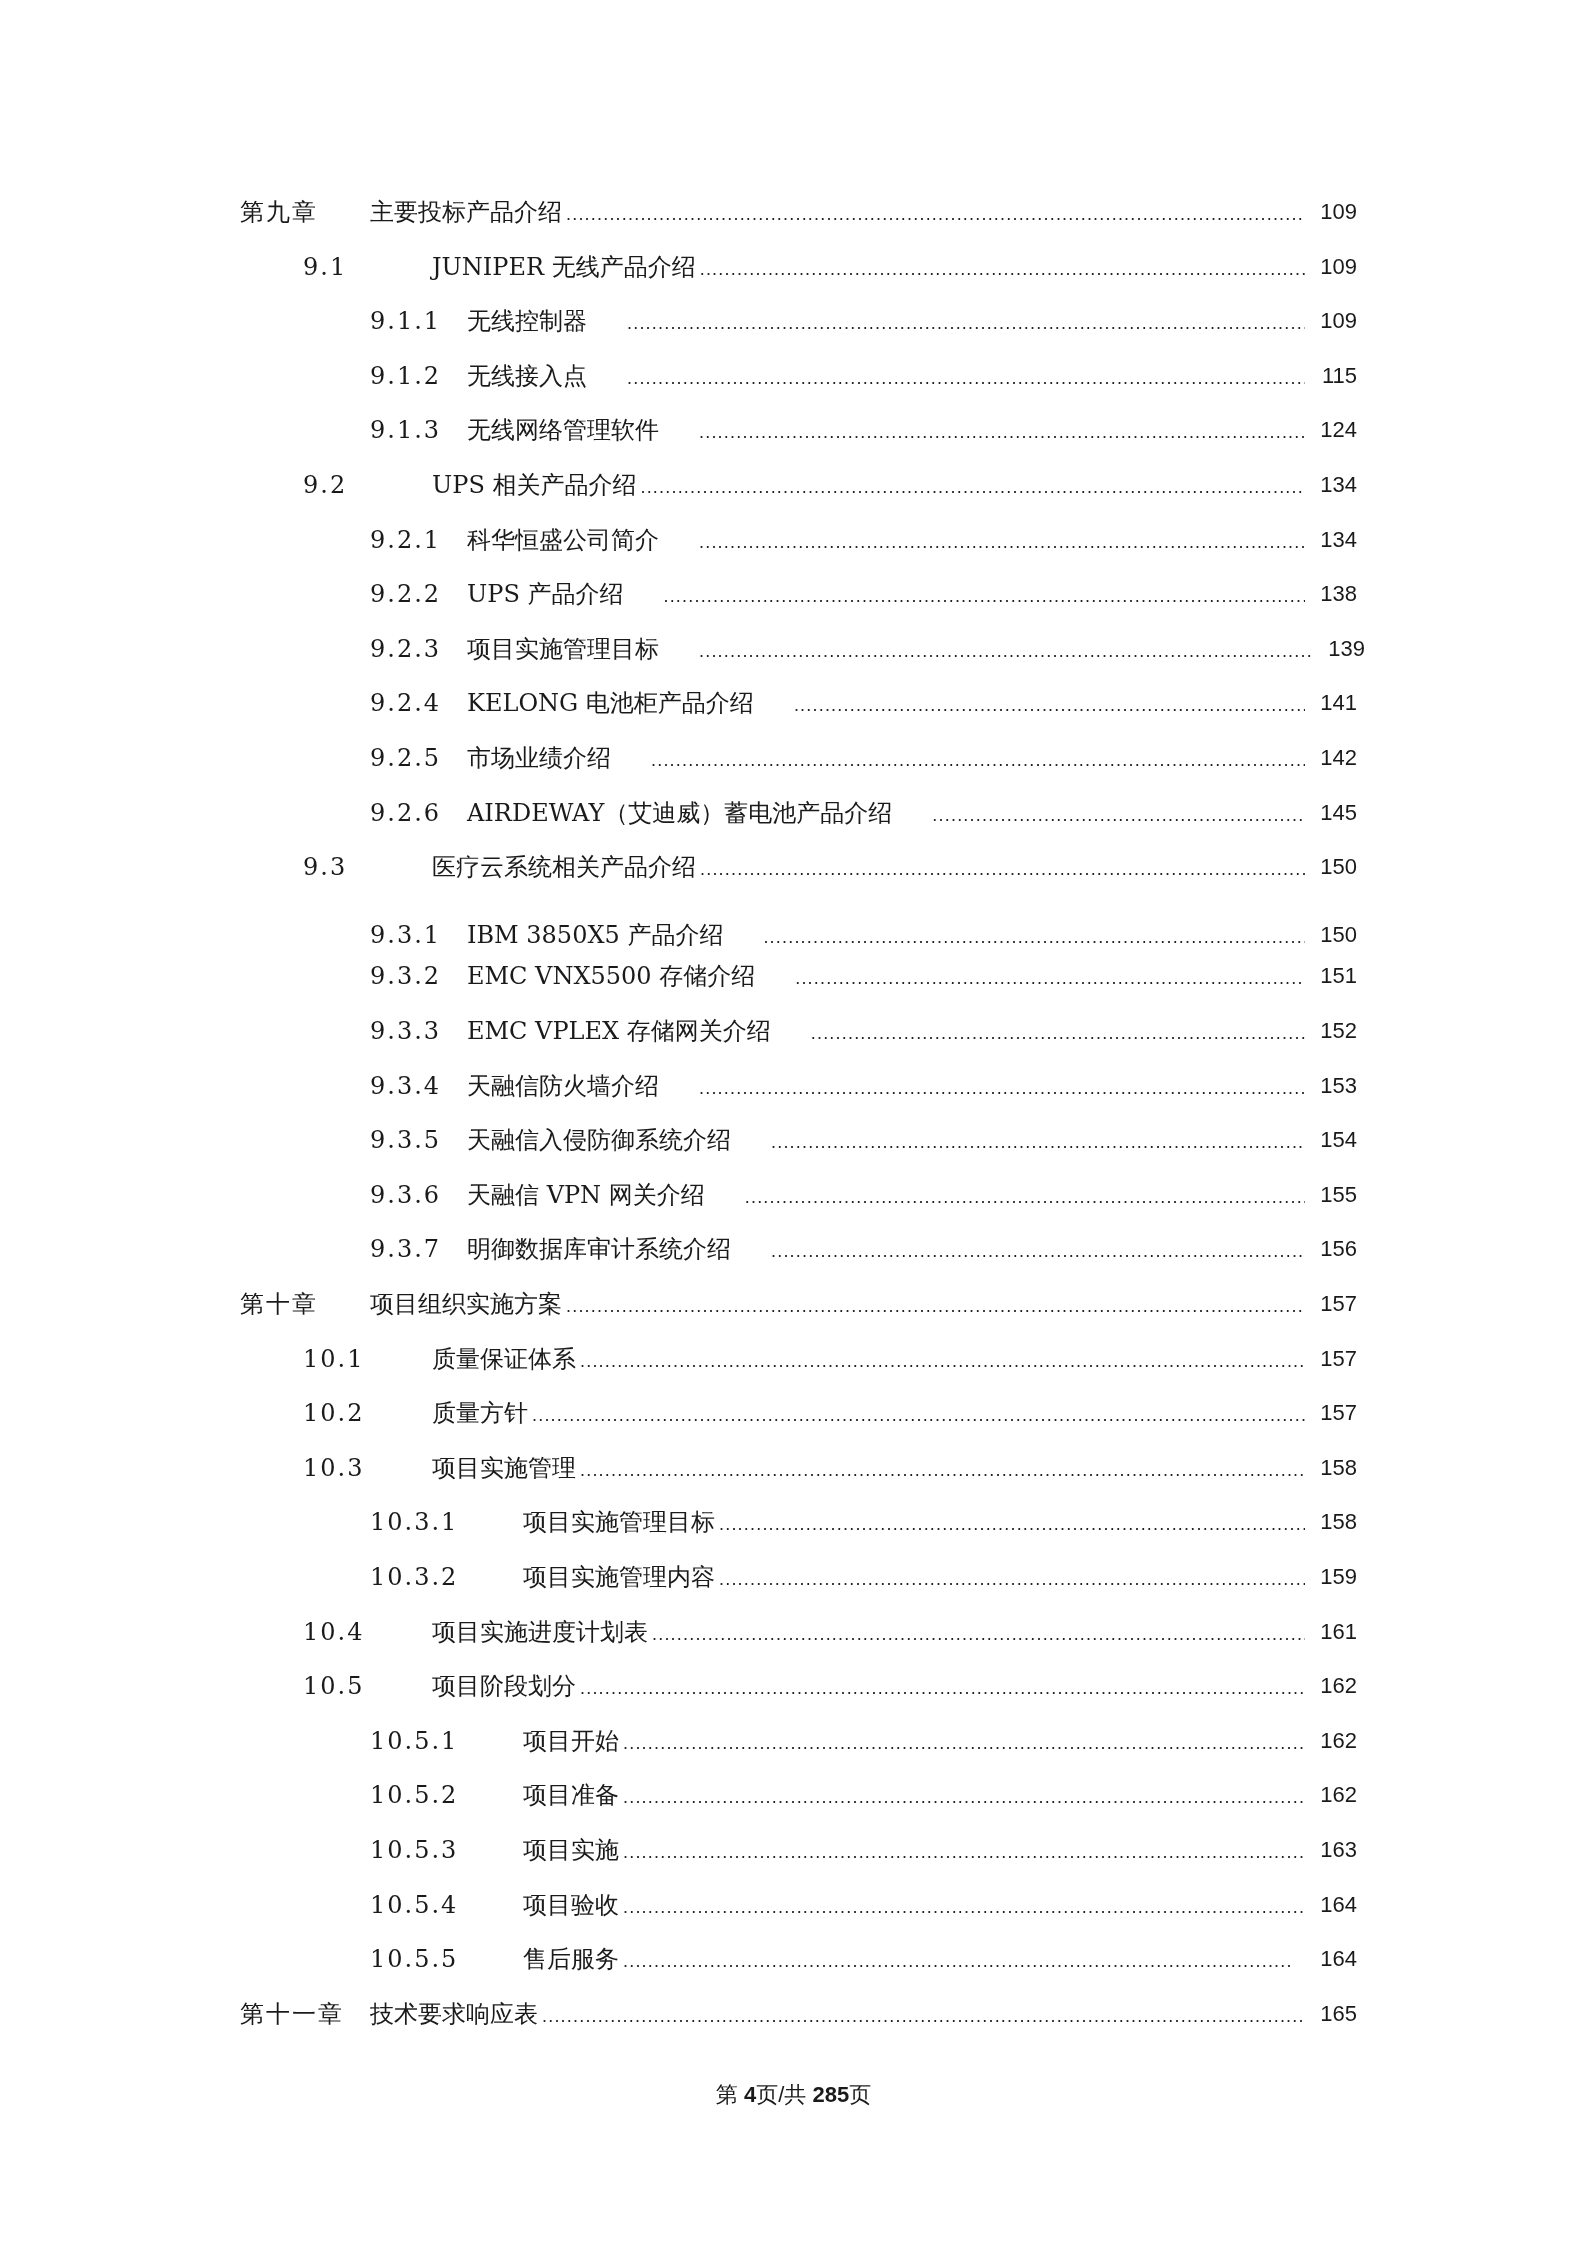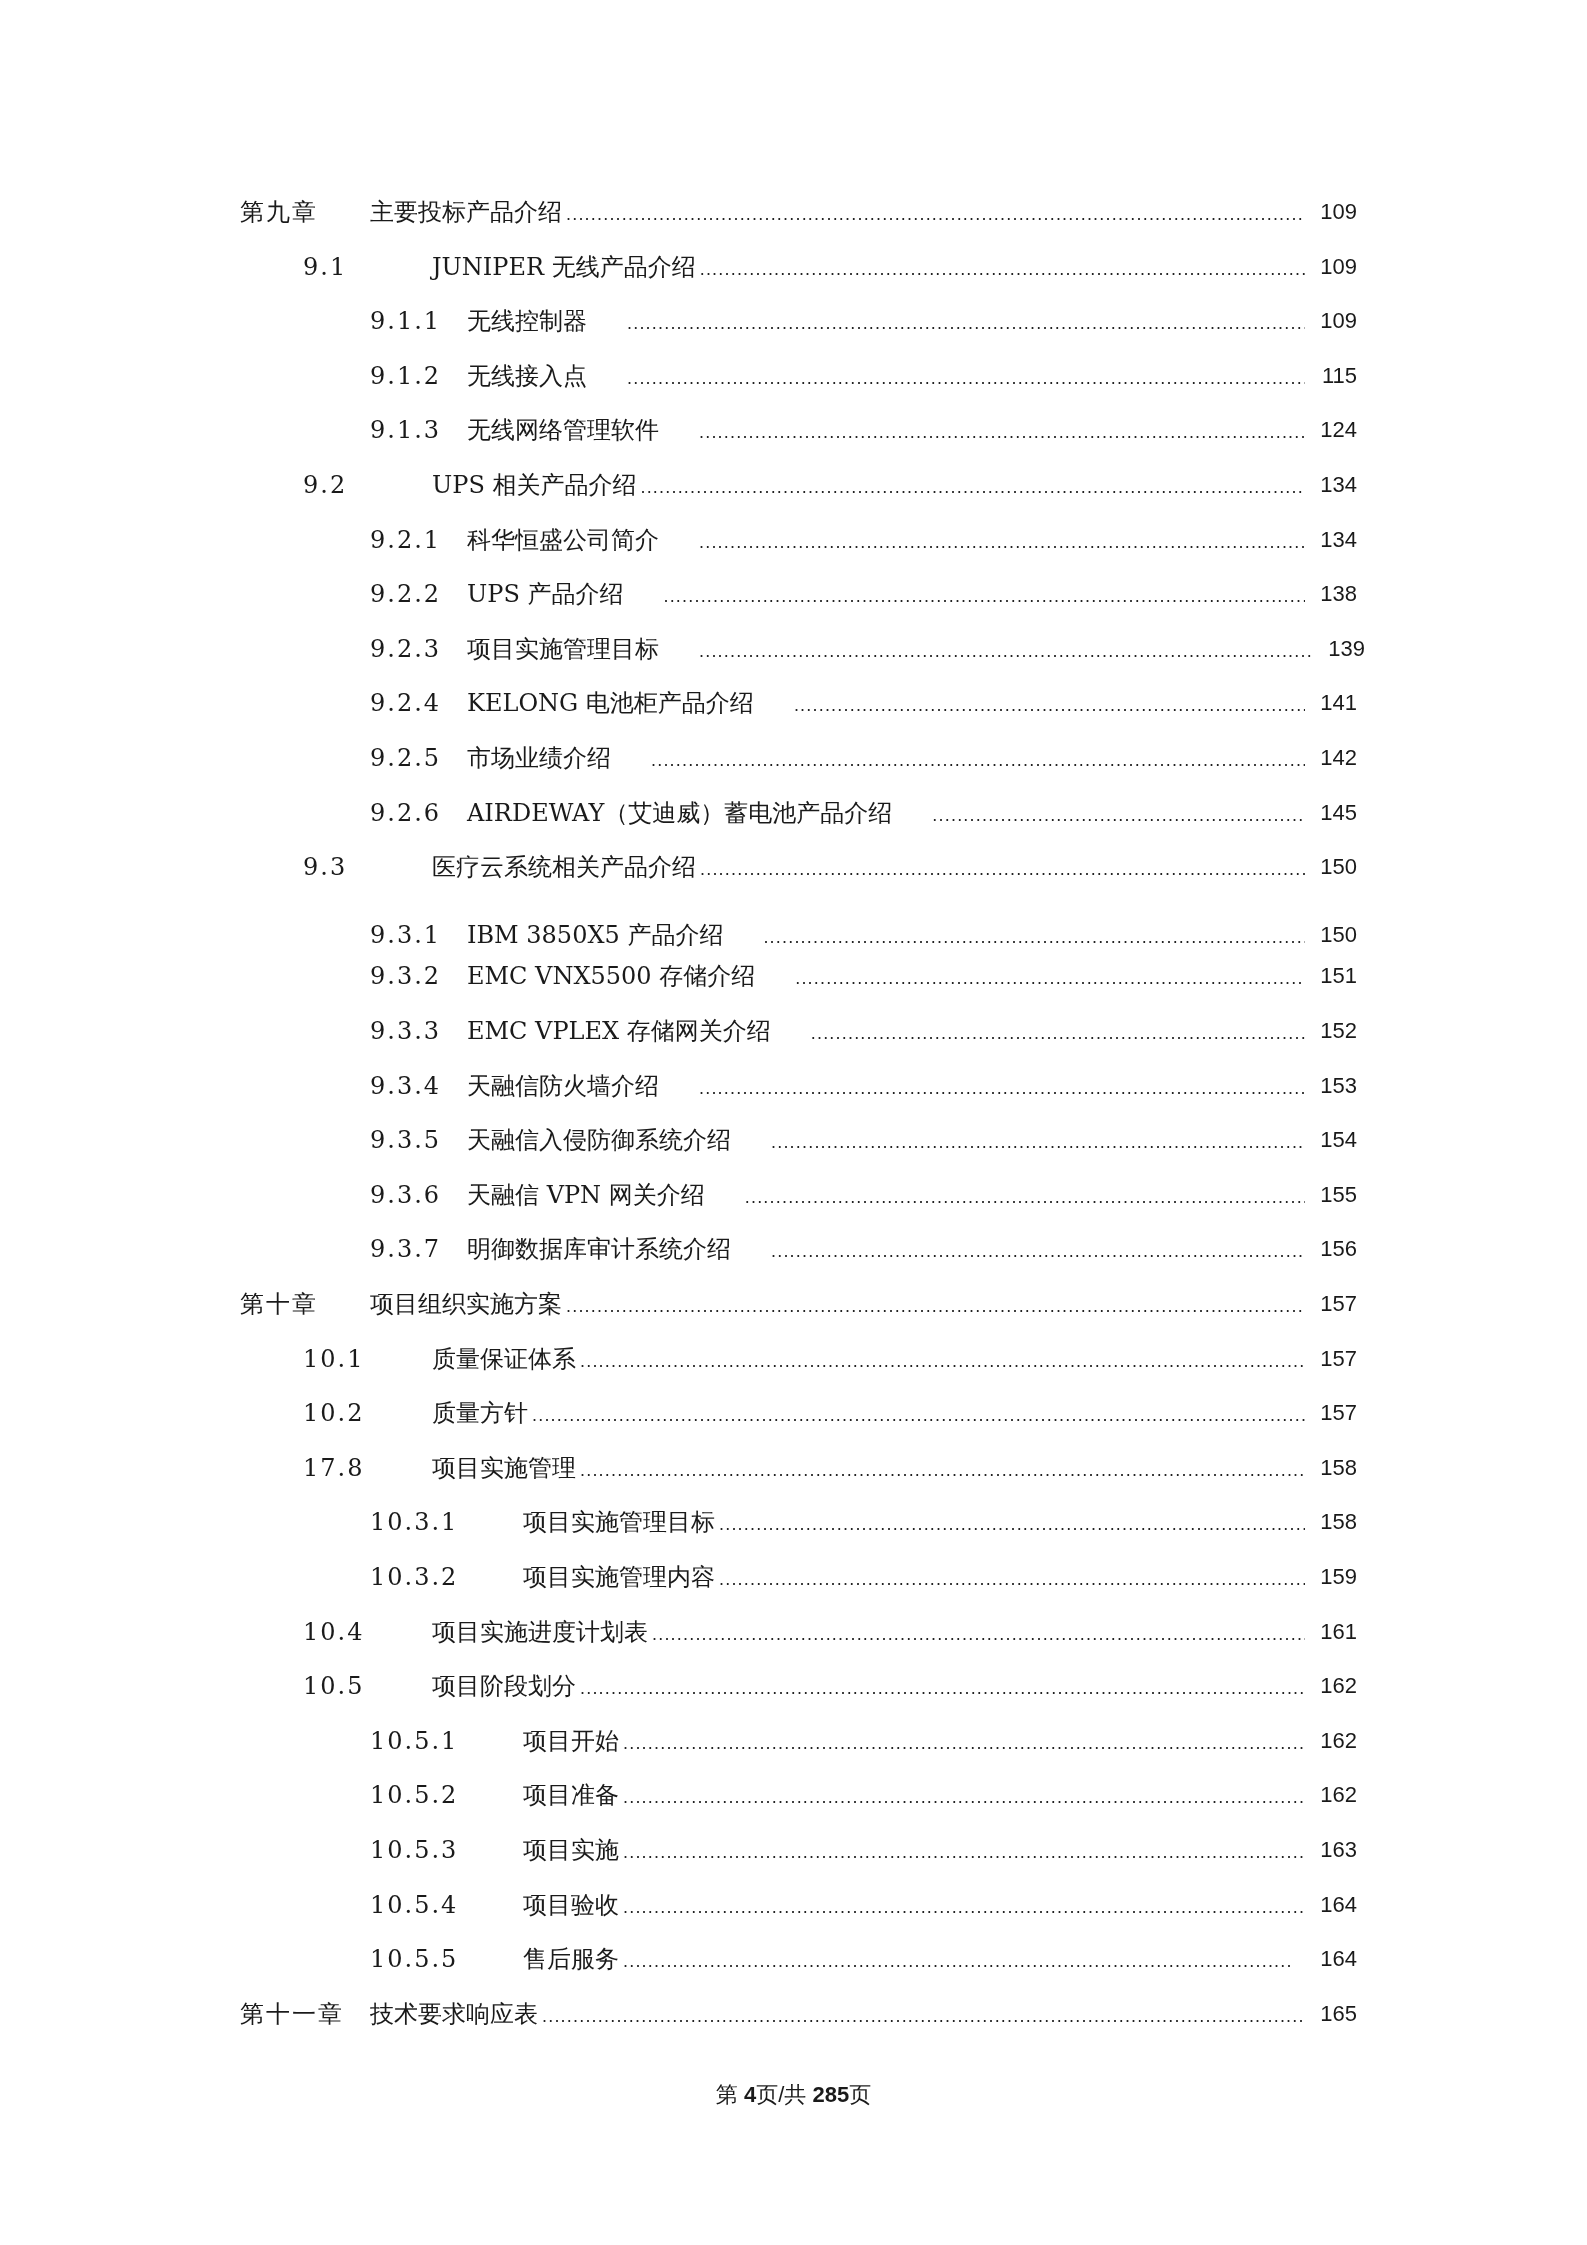--- a/index.html
+++ b/index.html
@@ -336,21 +336,21 @@
         <span class="toc-num">10.2</span>
         <div class="toc-title-wrap" style="right: 280px;">
           <span class="toc-title">质量方针</span>
           <span class="toc-leader"></span>
         </div>
         <div class="toc-page">
           <span>157</span>
         </div>
       </div>
       <div class="toc-row lvl2" style="top: 1255.8px;">
-        <span class="toc-num">17.8</span>
+        <span class="toc-num">10.3</span>
         <div class="toc-title-wrap" style="right: 280px;">
           <span class="toc-title">项目实施管理</span>
           <span class="toc-leader"></span>
         </div>
         <div class="toc-page">
           <span>158</span>
         </div>
       </div>
       <div class="toc-row lvl3w" style="top: 1310.4px;">
         <span class="toc-num">10.3.1</span>

